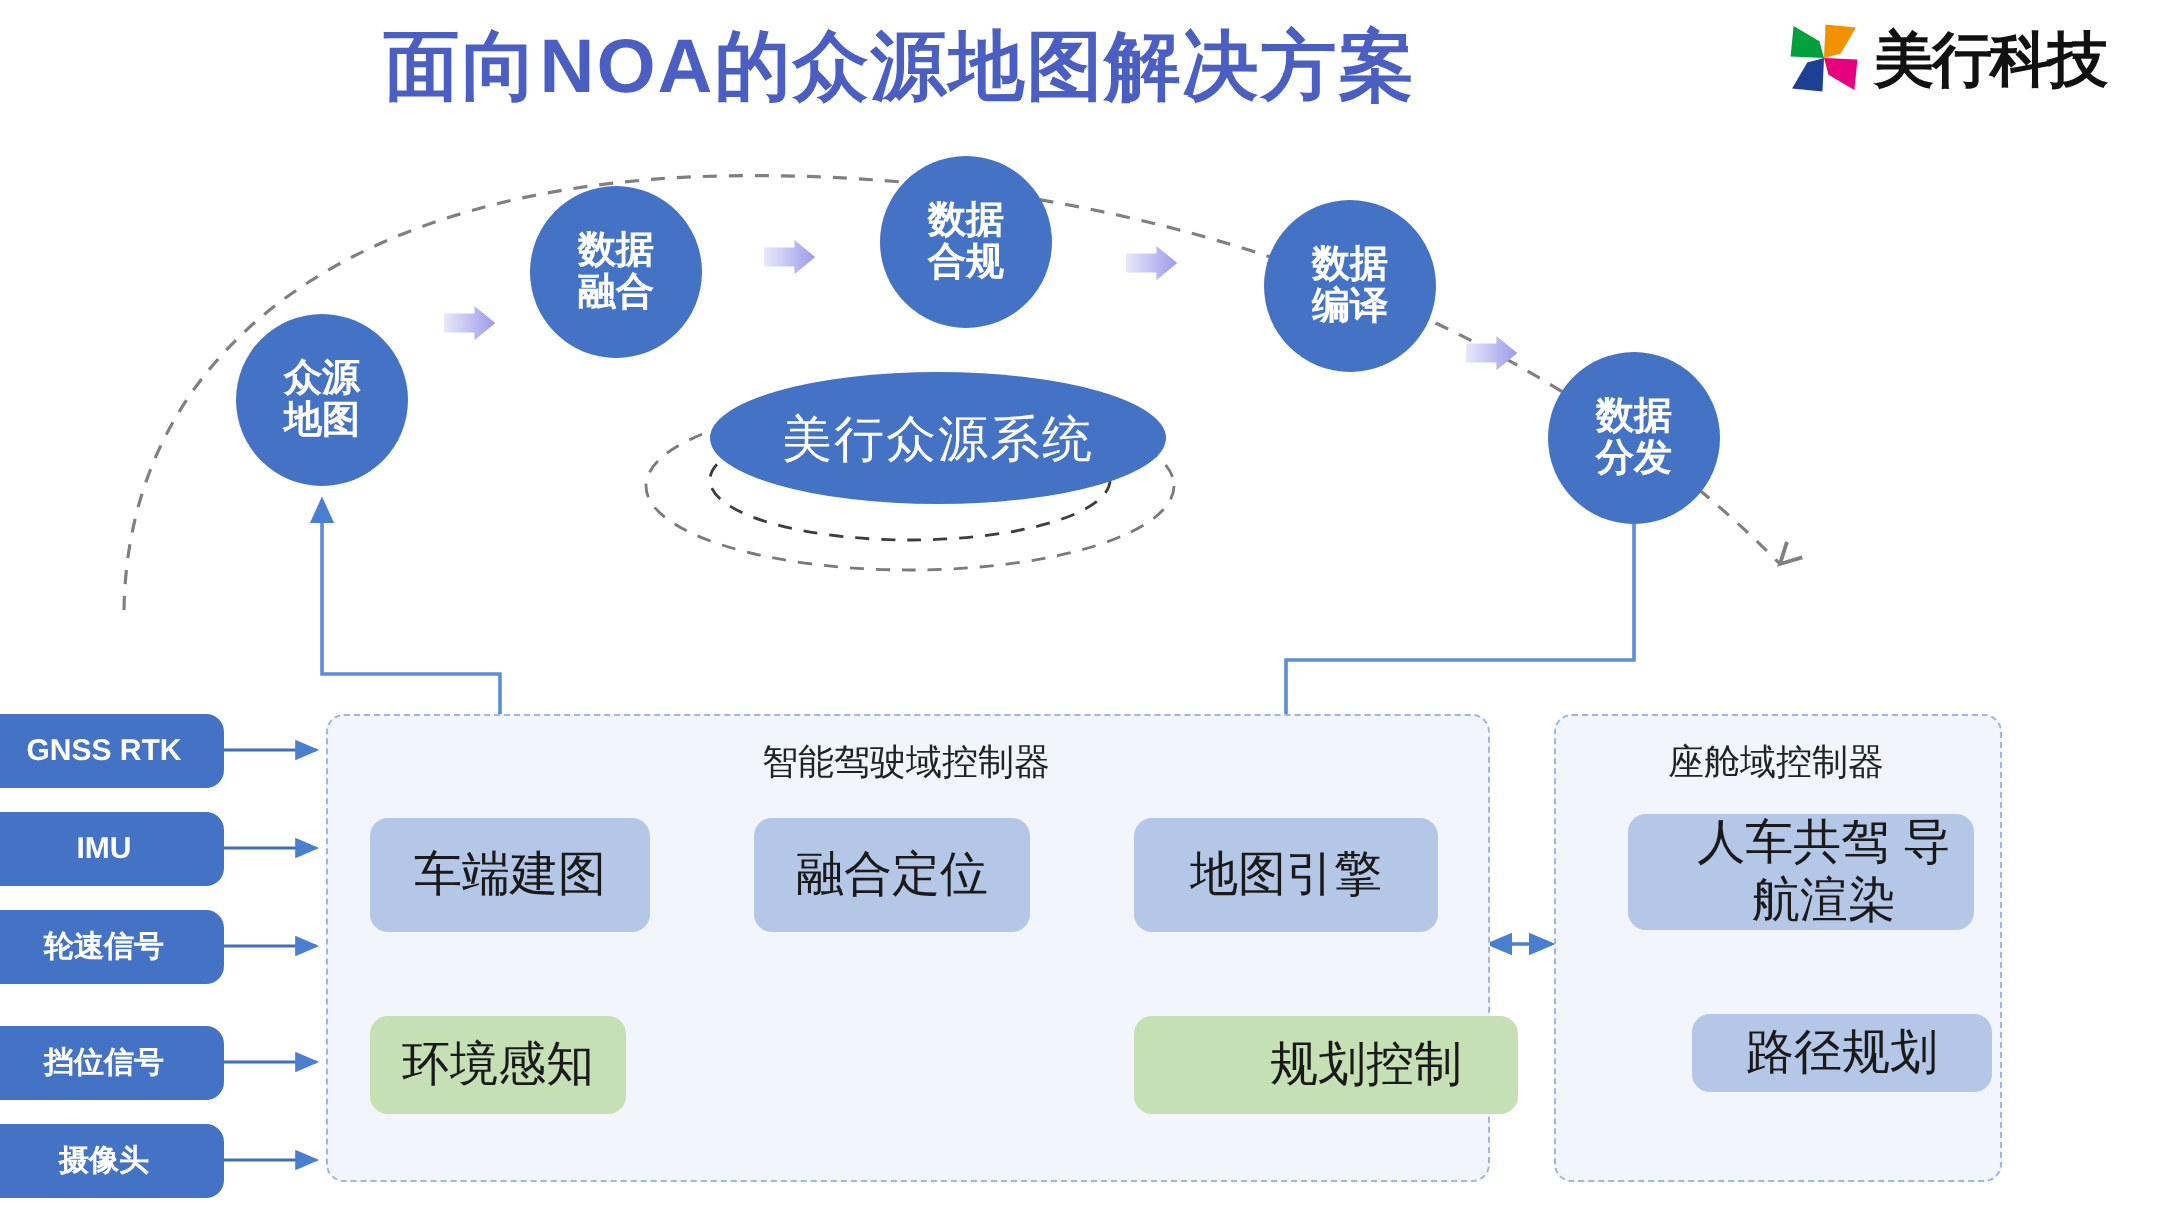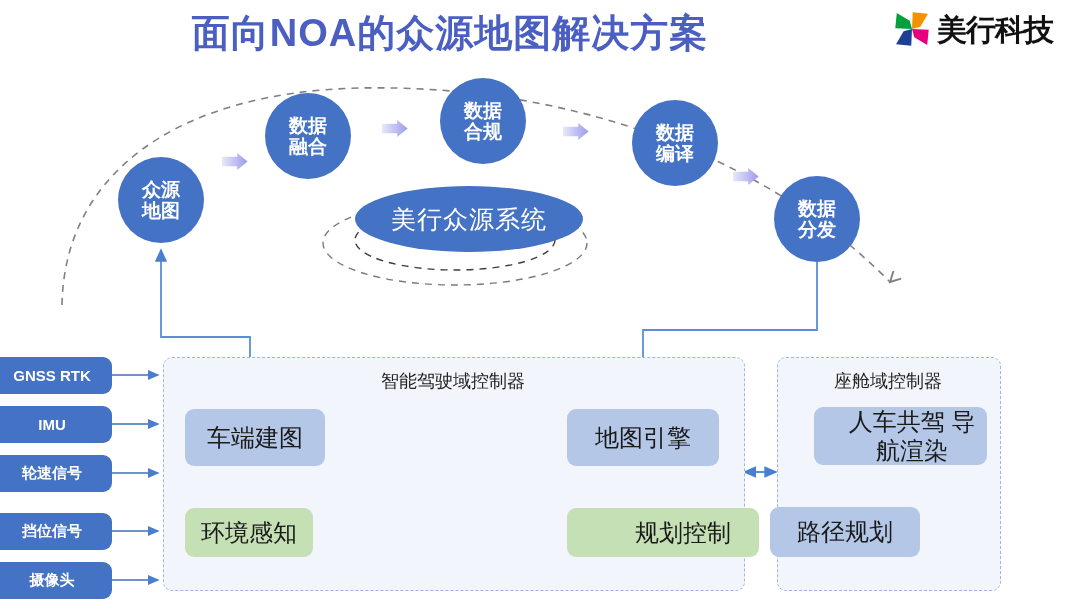--- a/index.html
+++ b/index.html
@@ -234,20 +234,23 @@
   </div>
 
   <div class="panel" style="left:163px;top:357px;width:580px;height:232px;"></div>
   <div class="panel-title" style="left:163px;top:369px;width:580px;">
     <span>智能驾驶域控制器</span>
   </div>
 
   <div class="blk blue" style="left:185px;top:409px;width:140px;height:57px;">
     <span>车端建图</span>
   </div>
+  <div class="blk blue" style="left:377px;top:409px;width:138px;height:57px;">
+    <span>融合定位</span>
+  </div>
   <div class="blk blue" style="left:567px;top:409px;width:152px;height:57px;">
     <span>地图引擎</span>
   </div>
   <div class="blk green" style="left:185px;top:508px;width:128px;height:49px;">
     <span>环境感知</span>
   </div>
   <div class="blk green" style="left:567px;top:508px;width:152px;height:49px;padding-left:40px;">
     <span>规划控制</span>
   </div>
 
@@ -255,17 +258,17 @@
   <div class="panel-title" style="left:777px;top:369px;width:222px;">
     <span>座舱域控制器</span>
   </div>
 
   <div class="blk blue" style="left:814px;top:407px;width:150px;height:58px;padding-left:23px;">
     <div>
       <span>人车共驾</span>
       <span>导航渲染</span>
     </div>
   </div>
-  <div class="blk blue" style="left:770px;top:507px;width:150px;height:50px;justify-content:center;">
+  <div class="blk blue" style="left:846px;top:507px;width:150px;height:39px;justify-content:center;">
     <span>路径规划</span>
   </div>
 
 </div>
 
 </body></html>

